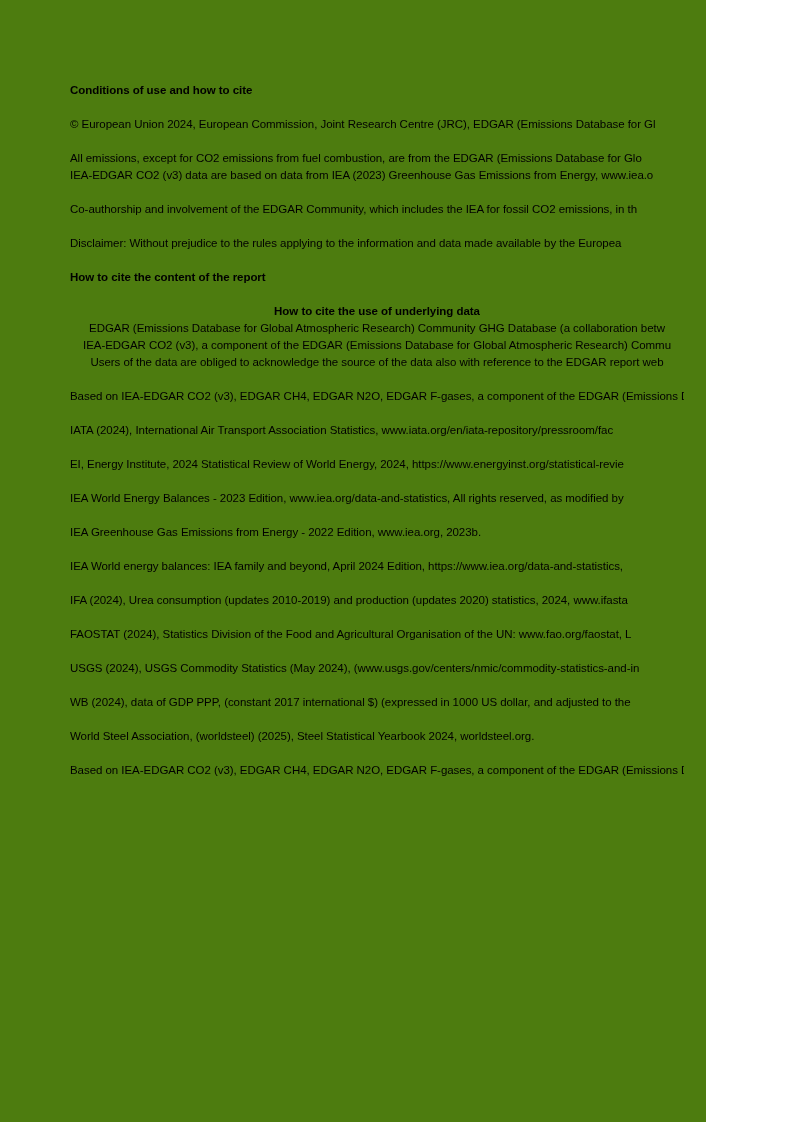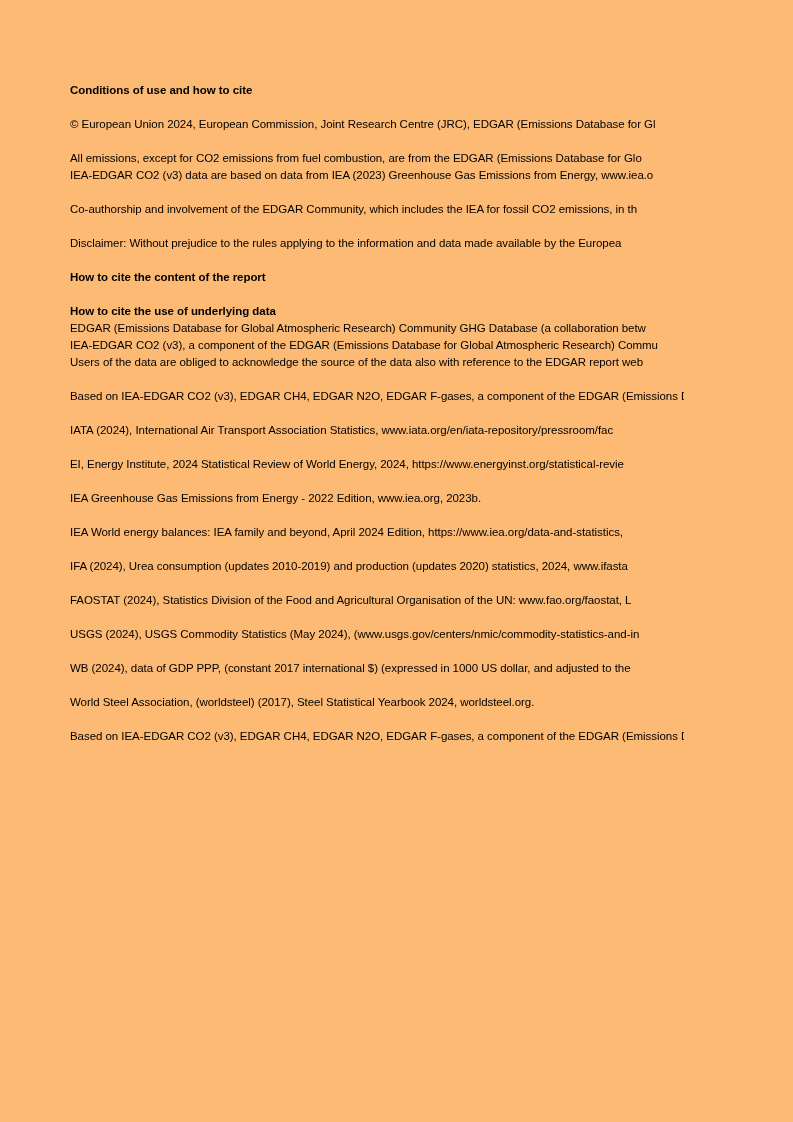--- a/index.html
+++ b/index.html
@@ -2,38 +2,39 @@
 <html><head>
 <meta charset="utf-8">
 <style>
   html, body {
     margin: 0;
     padding: 0;
     background: #ffffff;
   }
   .page {
     position: relative;
-    width: 793px;
+    width: 706px;
     height: 1122px;
-    background: #fdba74;
+    background: #4d7c0f;
     overflow: hidden;
     font-family: "Liberation Sans", "DejaVu Sans", sans-serif;
     color: #000000;
   }
   .content {
     position: absolute;
     left: 70px;
     top: 82px;
     width: 614px; 
   }
   .block {
     margin: 0 0 17px 0;
   }
   .block.gap-extra {
     margin-top: 12px;
+    text-align: center;
   }
   .line {
     font-size: 11.5px;
     line-height: 17px;
     white-space: nowrap;
     overflow: hidden;
     letter-spacing: -0.05px;
   }
   .heading {
     font-weight: 700;
@@ -82,38 +83,41 @@
     </div>
 
 
     <div class="block">
       <div class="line">IATA (2024), International Air Transport Association Statistics, www.iata.org/en/iata-repository/pressroom/fac</div>
     </div>
     <div class="block">
       <div class="line">EI, Energy Institute, 2024 Statistical Review of World Energy, 2024, https://www.energyinst.org/statistical-revie</div>
     </div>
     <div class="block">
+      <div class="line">IEA World Energy Balances - 2023 Edition, www.iea.org/data-and-statistics, All rights reserved, as modified by</div>
+    </div>
+    <div class="block">
       <div class="line">IEA Greenhouse Gas Emissions from Energy - 2022 Edition, www.iea.org, 2023b.</div>
     </div>
     <div class="block">
       <div class="line">IEA World energy balances: IEA family and beyond, April 2024 Edition, https://www.iea.org/data-and-statistics,</div>
     </div>
     <div class="block">
       <div class="line">IFA (2024), Urea consumption (updates 2010-2019) and production (updates 2020) statistics, 2024, www.ifasta</div>
     </div>
     <div class="block">
       <div class="line">FAOSTAT (2024), Statistics Division of the Food and Agricultural Organisation of the UN: www.fao.org/faostat, L</div>
     </div>
     <div class="block">
       <div class="line">USGS (2024), USGS Commodity Statistics (May 2024), (www.usgs.gov/centers/nmic/commodity-statistics-and-in</div>
     </div>
     <div class="block">
       <div class="line">WB (2024), data of GDP PPP, (constant 2017 international $) (expressed in 1000 US dollar, and adjusted to the</div>
     </div>
     <div class="block">
-      <div class="line">World Steel Association, (worldsteel) (2017), Steel Statistical Yearbook 2024, worldsteel.org.</div>
+      <div class="line">World Steel Association, (worldsteel) (2025), Steel Statistical Yearbook 2024, worldsteel.org.</div>
     </div>
     <div class="block">
       <div class="line">Based on IEA-EDGAR CO2 (v3), EDGAR CH4, EDGAR N2O, EDGAR F-gases, a component of the EDGAR (Emissions Da</div>
     </div>
 
   </div>
 </div>
 
 </body></html>

